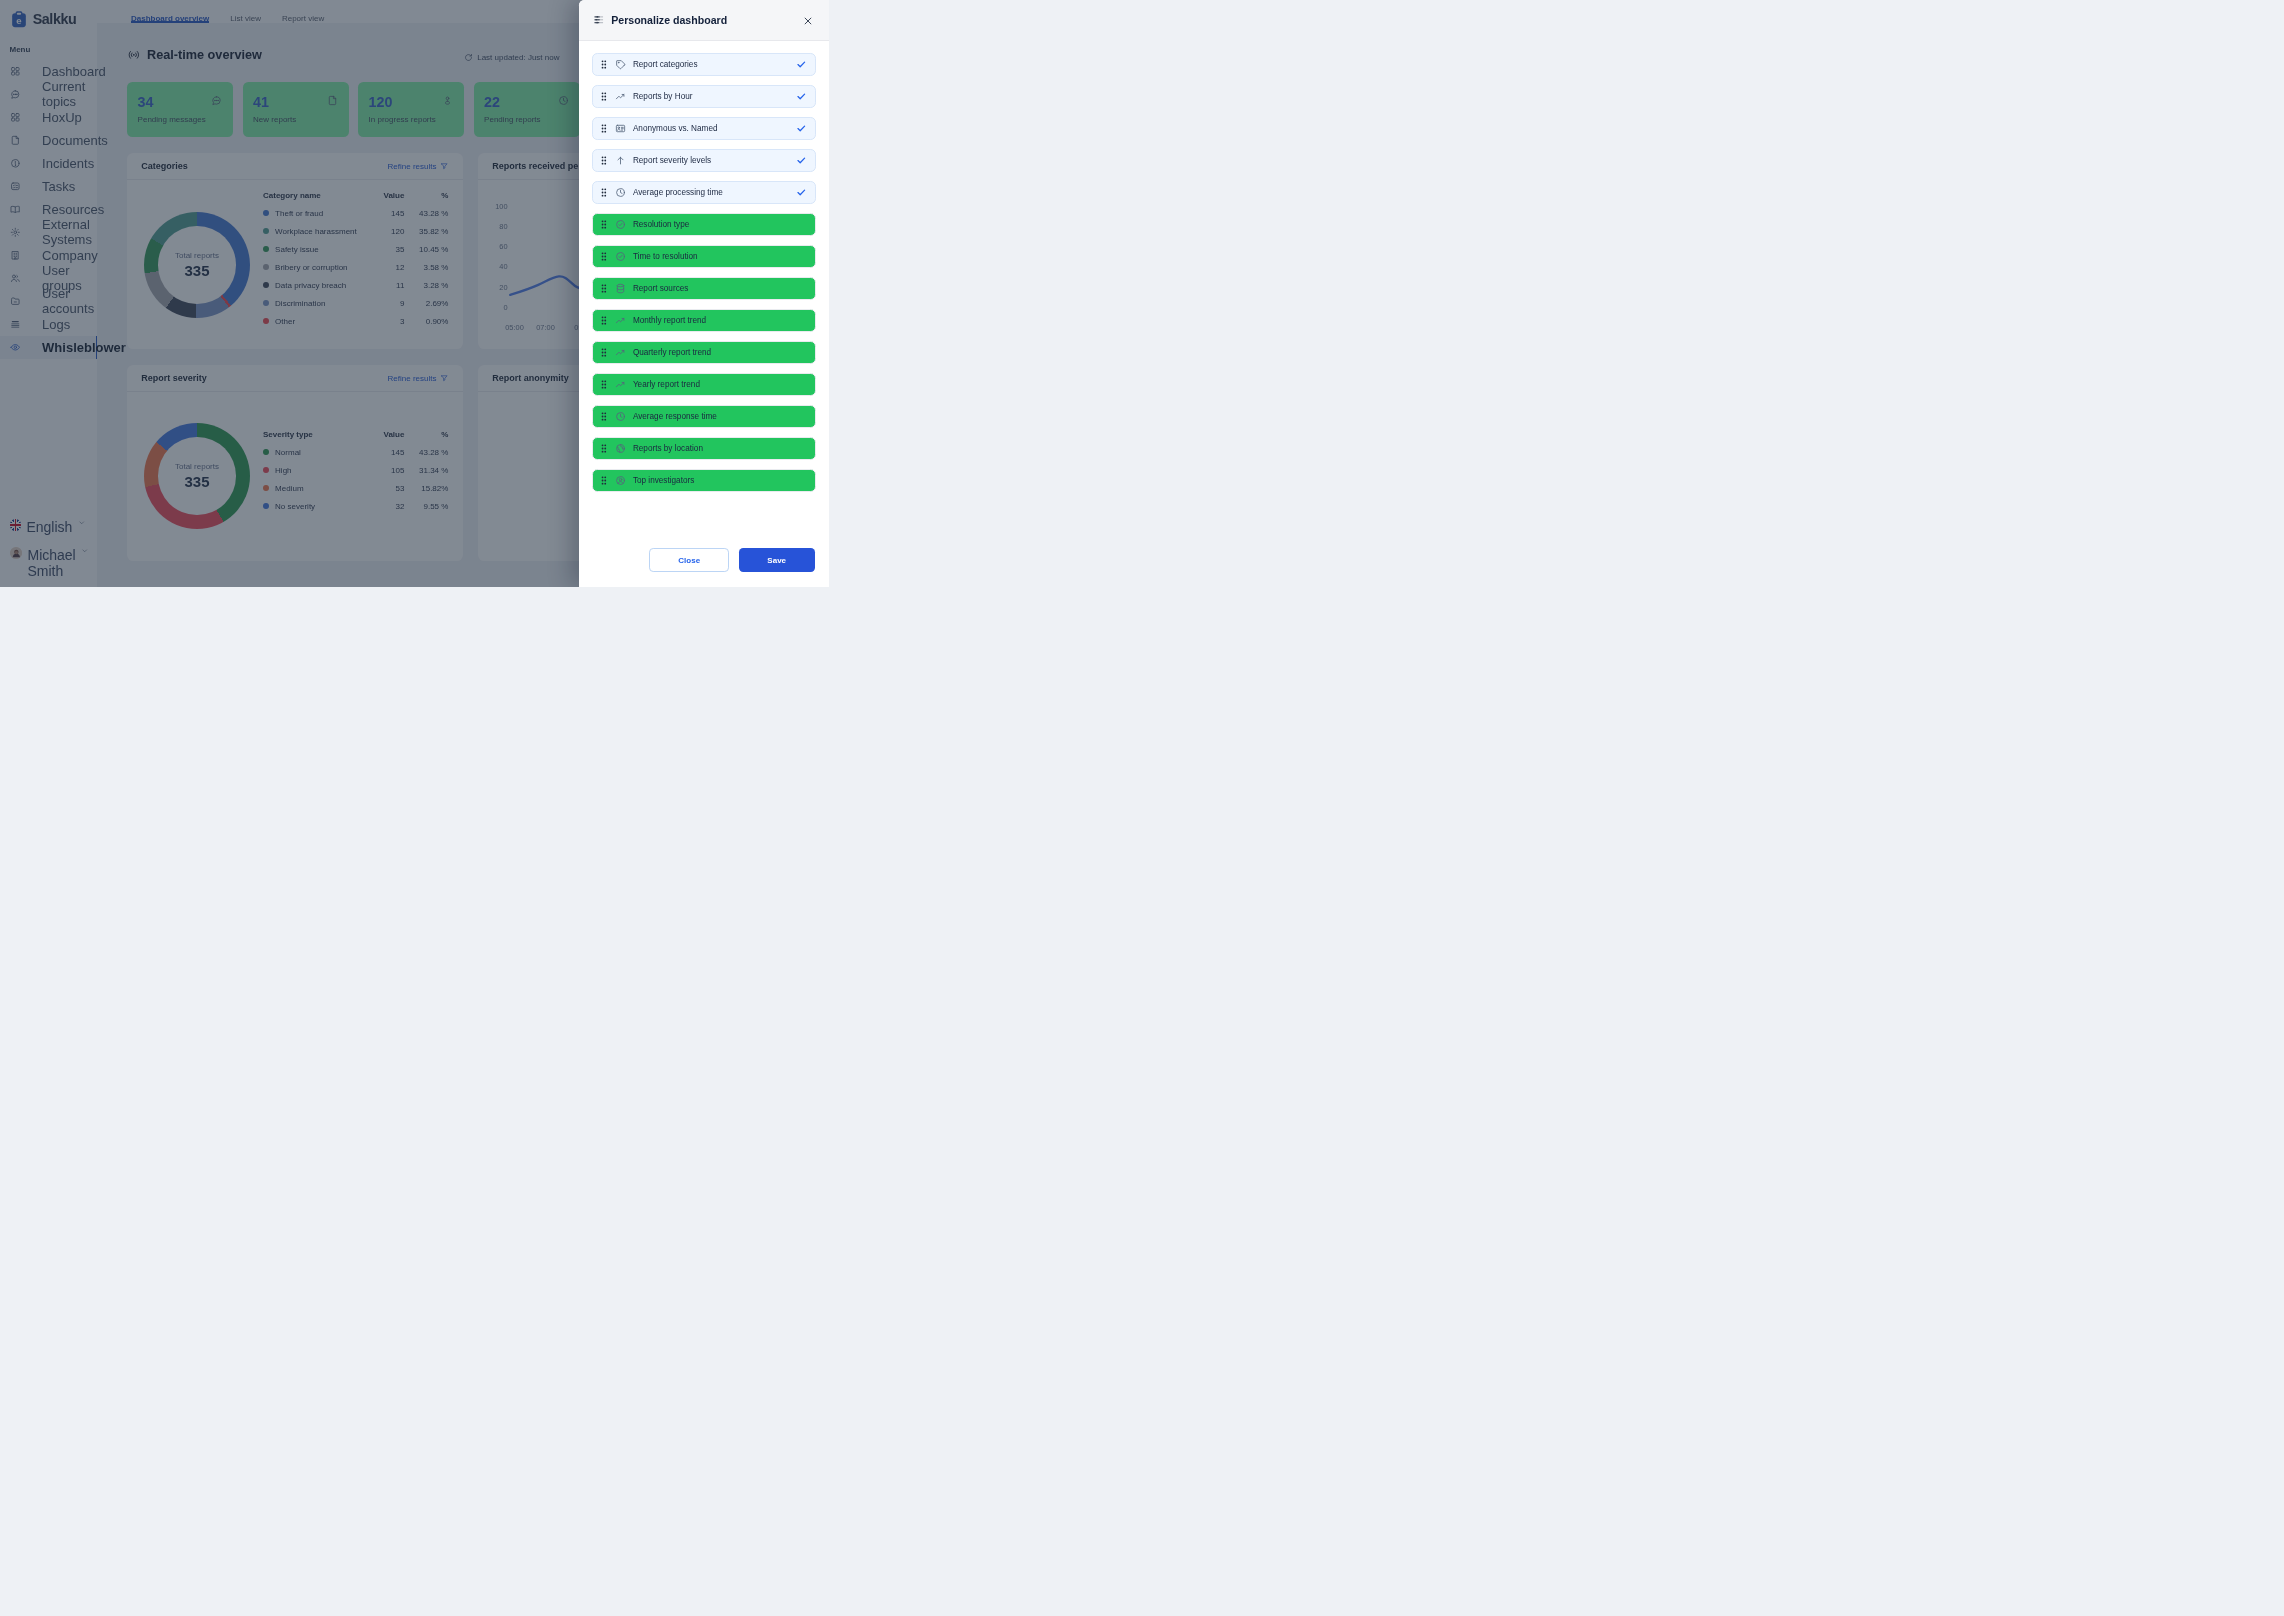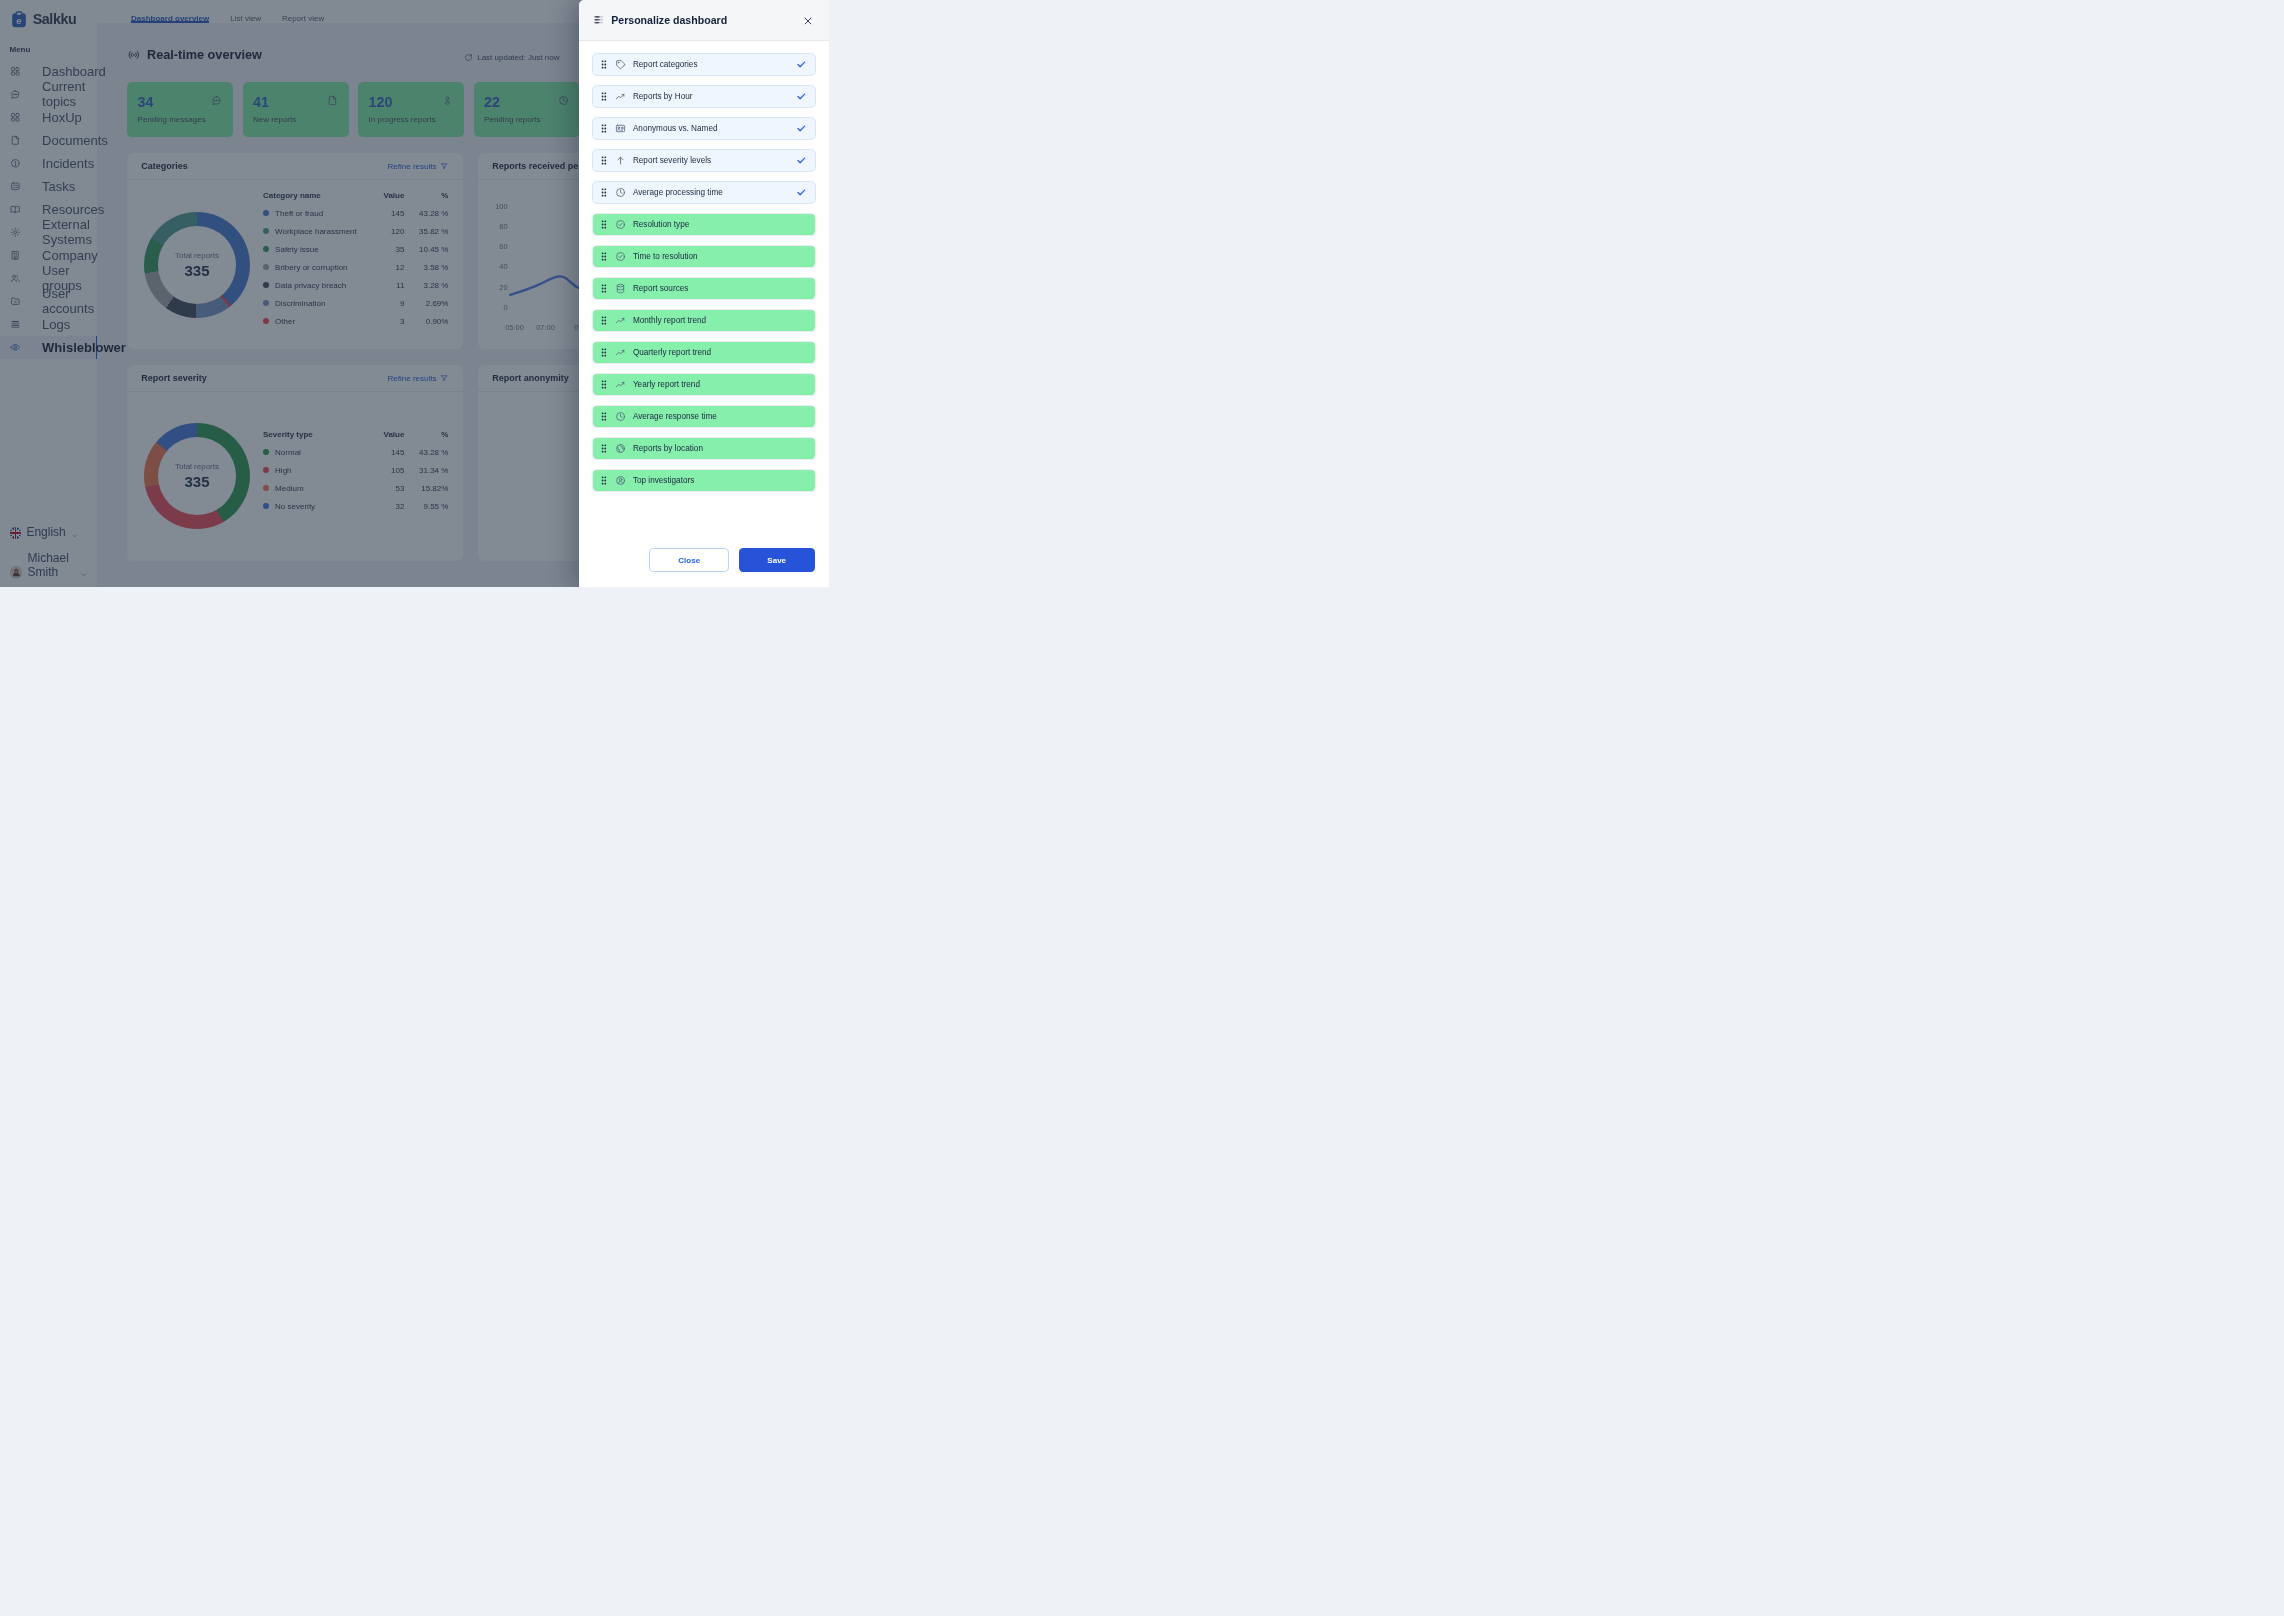--- a/index.html
+++ b/index.html
@@ -12,21 +12,21 @@
   .sidebar{position:absolute;left:0;top:0;width:97px;height:587px;background:#fbfcfe;z-index:2;display:flex;flex-direction:column}
   .logo{display:flex;align-items:center;gap:4.2px;padding:8.5px 8.5px 0 8.5px}
   .brand{font-size:14.3px;font-weight:800;color:#353e50;letter-spacing:-0.4px}
   .menu-label{margin:16px 9.5px 6.3px;font-size:8px;font-weight:700;color:#3d495d}
   .nav{flex:0 0 auto}
   .nav-item{height:23px;display:flex;align-items:center;gap:22px;padding:0 9.5px;font-size:13px;color:#4d596d;border-right:1.6px solid transparent;cursor:pointer}
   .nav-item .nico{color:#55637a;flex:0 0 auto}
   .nav-item.active{background:#eef2f8;border-right-color:#2e5dc8;color:#1e293b;font-weight:600}
   .nav-item.active .nico{color:#2e5dc8}
   .side-bottom{margin-top:auto;padding:0 9.5px 8.5px;display:flex;flex-direction:column;gap:11.6px}
-  .side-row{display:flex;align-items:flex-end;gap:5.3px;font-size:12px;color:#43506b;cursor:pointer}
+  .side-row{display:flex;align-items:flex-start;gap:5.3px;font-size:14px;color:#43506b;cursor:pointer}
   .flag{width:11.6px;height:11.6px;border-radius:50%;flex:0 0 auto;
     background:
       linear-gradient(0deg, transparent 42%, #c8102e 42% 58%, transparent 58%),
       linear-gradient(90deg, transparent 42%, #c8102e 42% 58%, transparent 58%),
       linear-gradient(0deg, transparent 35%, #fff 35% 65%, transparent 65%),
       linear-gradient(90deg, transparent 35%, #fff 35% 65%, transparent 65%),
       linear-gradient(45deg, transparent 44%, #fff 44% 56%, transparent 56%),
       linear-gradient(-45deg, transparent 44%, #fff 44% 56%, transparent 56%),
       #1f3c92}
   .avatar{width:12.7px;height:12.7px;border-radius:50%;background:#e8d9cf;overflow:hidden;flex:0 0 auto}
@@ -84,21 +84,21 @@
 
   
   .dim{position:absolute;inset:0;background:rgba(30,41,59,0.55);z-index:10}
 
   
   .modal{position:absolute;top:0;right:0;width:250px;height:587px;background:#fff;z-index:20;box-shadow:-8.5px 0 21px rgba(15,23,42,.25);border-top-left-radius:5.3px}
   .modal-head{height:41px;background:#f5f6f8;border-bottom:0.5px solid #e7e8ec;display:flex;align-items:center;padding:0 13.7px;gap:6.9px;border-top-left-radius:5.3px;color:#2b3648}
   .modal-title{font-size:10.6px;font-weight:700;color:#13203a}
   .modal-close{position:absolute;top:12.7px;right:12.7px;width:16px;height:16px;display:flex;align-items:center;justify-content:center;color:#2b3648;cursor:pointer;background:none;border:none}
   .mlist{position:absolute;top:53px;left:12.7px;right:12.7px}
-  .mitem{height:23px;border-radius:5.3px;display:flex;align-items:center;padding:0 8.5px;margin-bottom:9px;border:0.5px solid #e9ebef;background:#86efac;cursor:grab}
+  .mitem{height:23px;border-radius:5.3px;display:flex;align-items:center;padding:0 8.5px;margin-bottom:9px;border:0.5px solid #e9ebef;background:#22c55e;cursor:grab}
   .mitem.checked{background:#eff6ff;border-color:#d8e6f9}
   .handle{margin-right:8px;flex:0 0 auto;cursor:grab}
   .mico{color:#55657c;margin-right:6.9px;flex:0 0 auto}
   .mlabel{flex:1;font-size:8.2px;color:#1b2740}
   .mcheck{color:#2563eb;flex:0 0 auto}
   .modal-foot{position:absolute;bottom:15px;right:14.3px;display:flex;gap:9.5px}
   .btn{height:24px;border-radius:4.2px;font-size:8px;font-weight:600;display:flex;align-items:center;justify-content:center;cursor:pointer;font-family:"Liberation Sans",sans-serif}
   .btn-close{width:80px;background:#fff;border:0.8px solid #bcd5f5;color:#2563eb}
   .btn-save{width:76px;background:#2753d8;border:none;color:#fff}
 </style>

